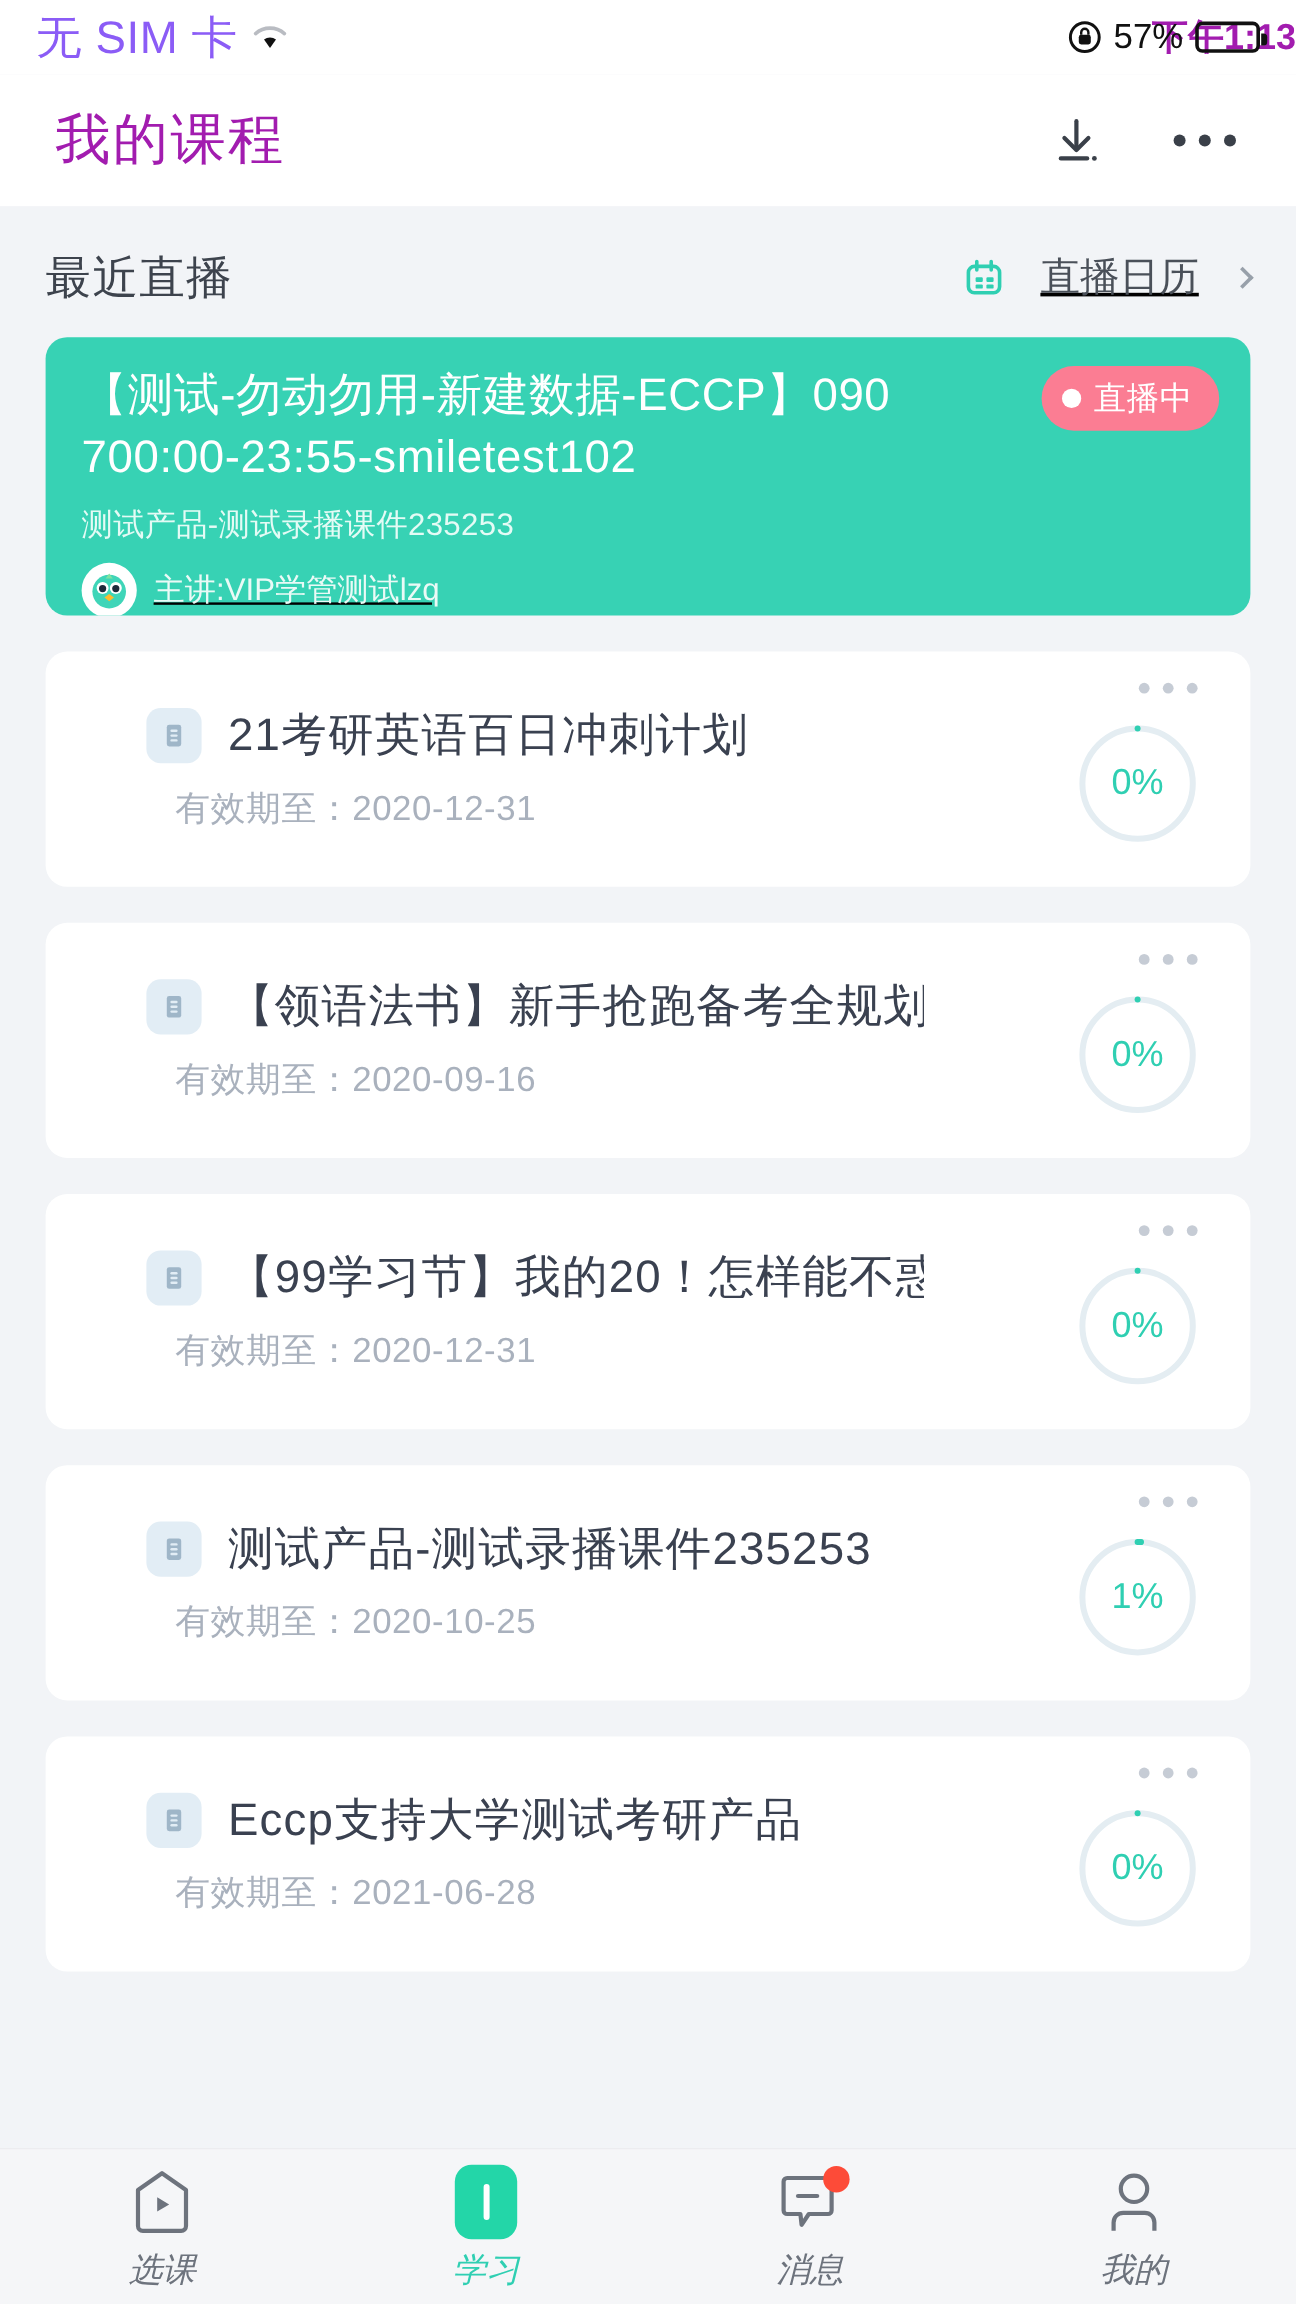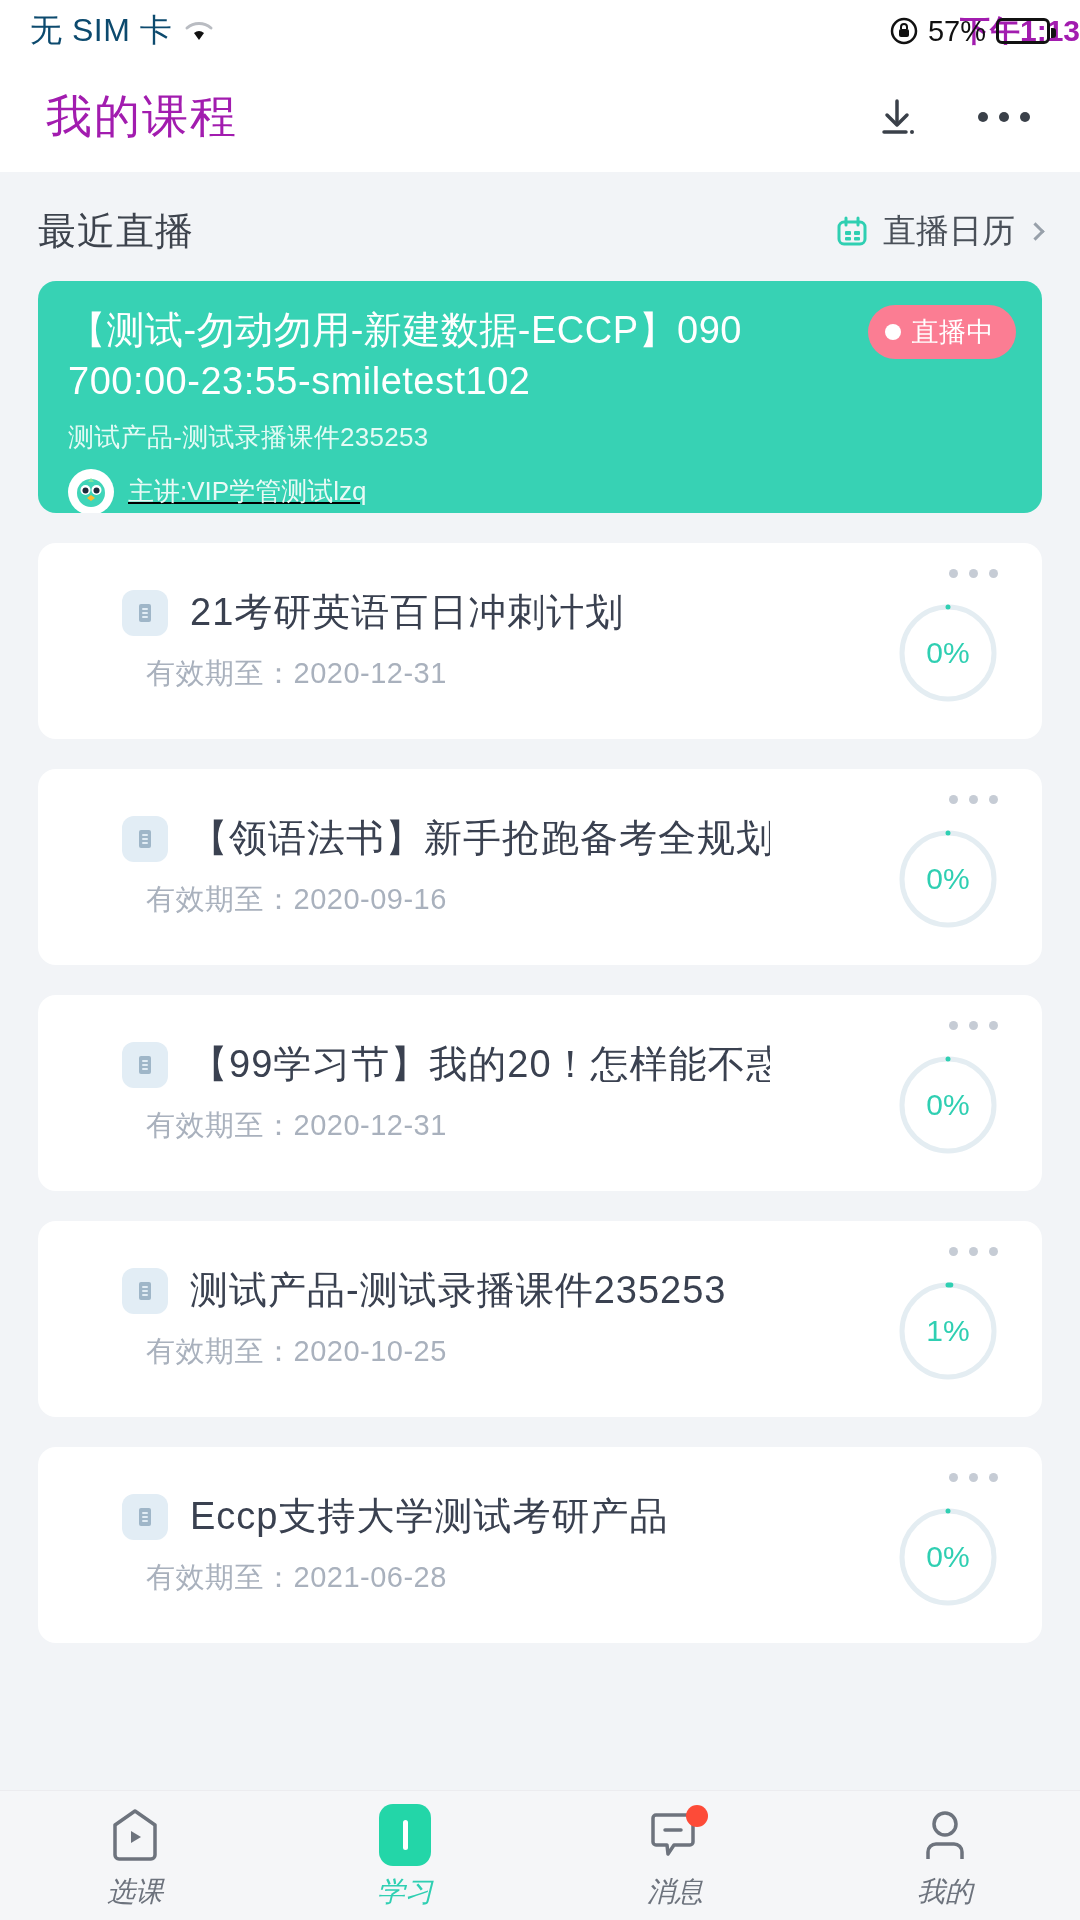--- a/index.html
+++ b/index.html
@@ -10,21 +10,21 @@
   }
   .phone { position:relative; width:1080px; height:1920px; background:#f2f4f7; }
 
   
   .statusbar {
     height:62px; background:#ffffff;
     display:flex; align-items:center; padding:0 30px;
     position:relative;
   }
   .sb-left { display:flex; align-items:center; gap:12px; }
-  .sb-carrier { font-size:32px; color:#0c4a6e; letter-spacing:.5px; }
+  .sb-carrier { font-size:38px; color:#8b5cf6; letter-spacing:.5px; }
   .wifi { width:30px; height:22px; position:relative; }
   .wifi svg { display:block; }
   .sb-center {
     position:absolute; left:0; right:0; text-align:right;
     font-size:30px; font-weight:bold; color:#a21caf; pointer-events:none;
   }
   .sb-right {
     margin-left:auto; display:flex; align-items:center; gap:10px;
     position:relative; z-index:2;
   }
@@ -51,21 +51,21 @@
   .more-icon { display:flex; gap:11px; align-items:center; padding:10px 4px; }
   .more-icon i { width:10px; height:10px; border-radius:50%; background:#3a4049; display:block; }
 
   
   .content { height:1618px; overflow:hidden; background:#f2f4f7; padding-top:4px; }
 
   .sec-head {
     display:flex; align-items:center; padding:30px 38px 18px 38px;
   }
   .sec-title { font-size:38px; color:#3d434d; letter-spacing:1px; }
-  .sec-link { margin-left:auto; display:flex; align-items:center; gap:14px; }
+  .sec-link { margin-left:auto; display:flex; align-items:center; gap:30px;text-decoration:underline; }
   .cal-icon { width:34px; height:34px; }
   .sec-link-txt { font-size:33px; color:#4a5059; }
   .chev { width:13px; height:13px; border-right:3px solid #98a0aa; border-top:3px solid #98a0aa; transform:rotate(45deg); }
 
   
   .live-card {
     margin:6px 38px 0 38px; height:232px; border-radius:18px;
     background:#37d2b4; position:relative; overflow:hidden;
     padding:24px 30px 0 30px;
   }

